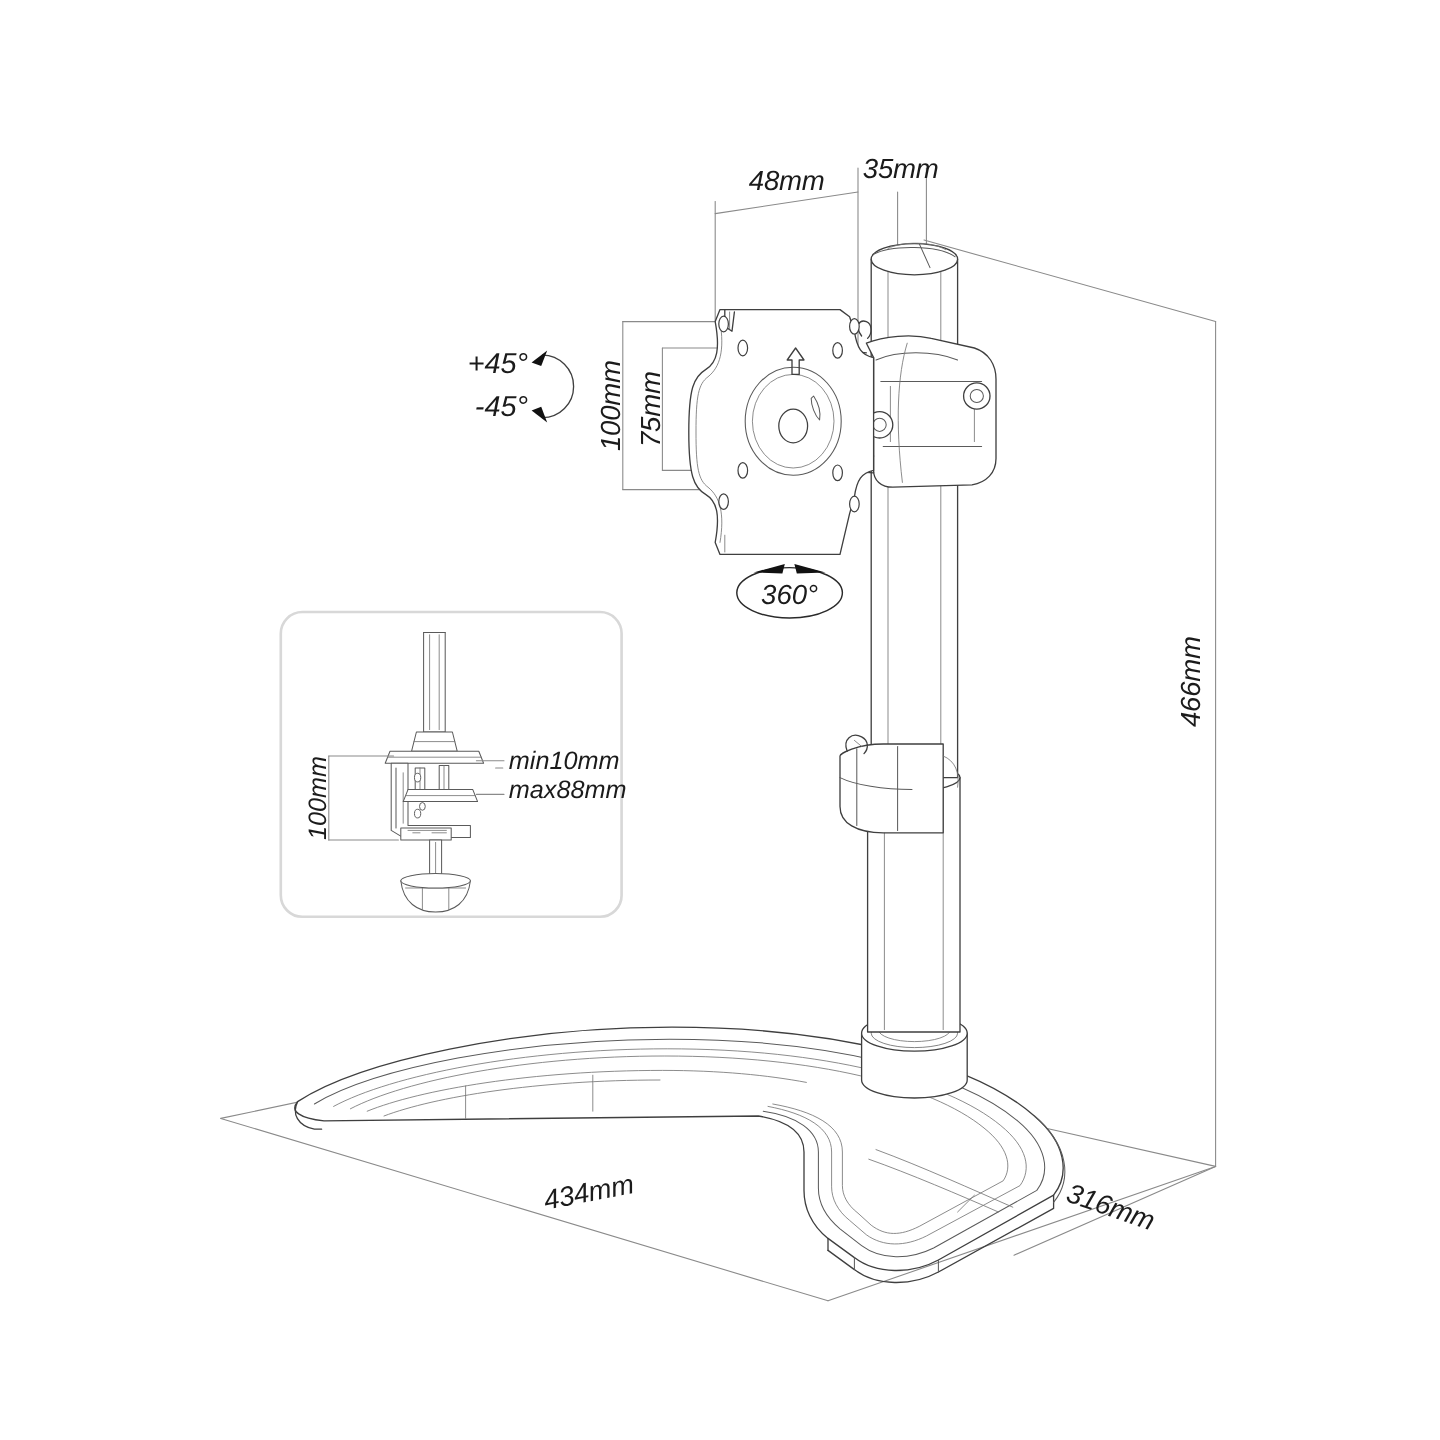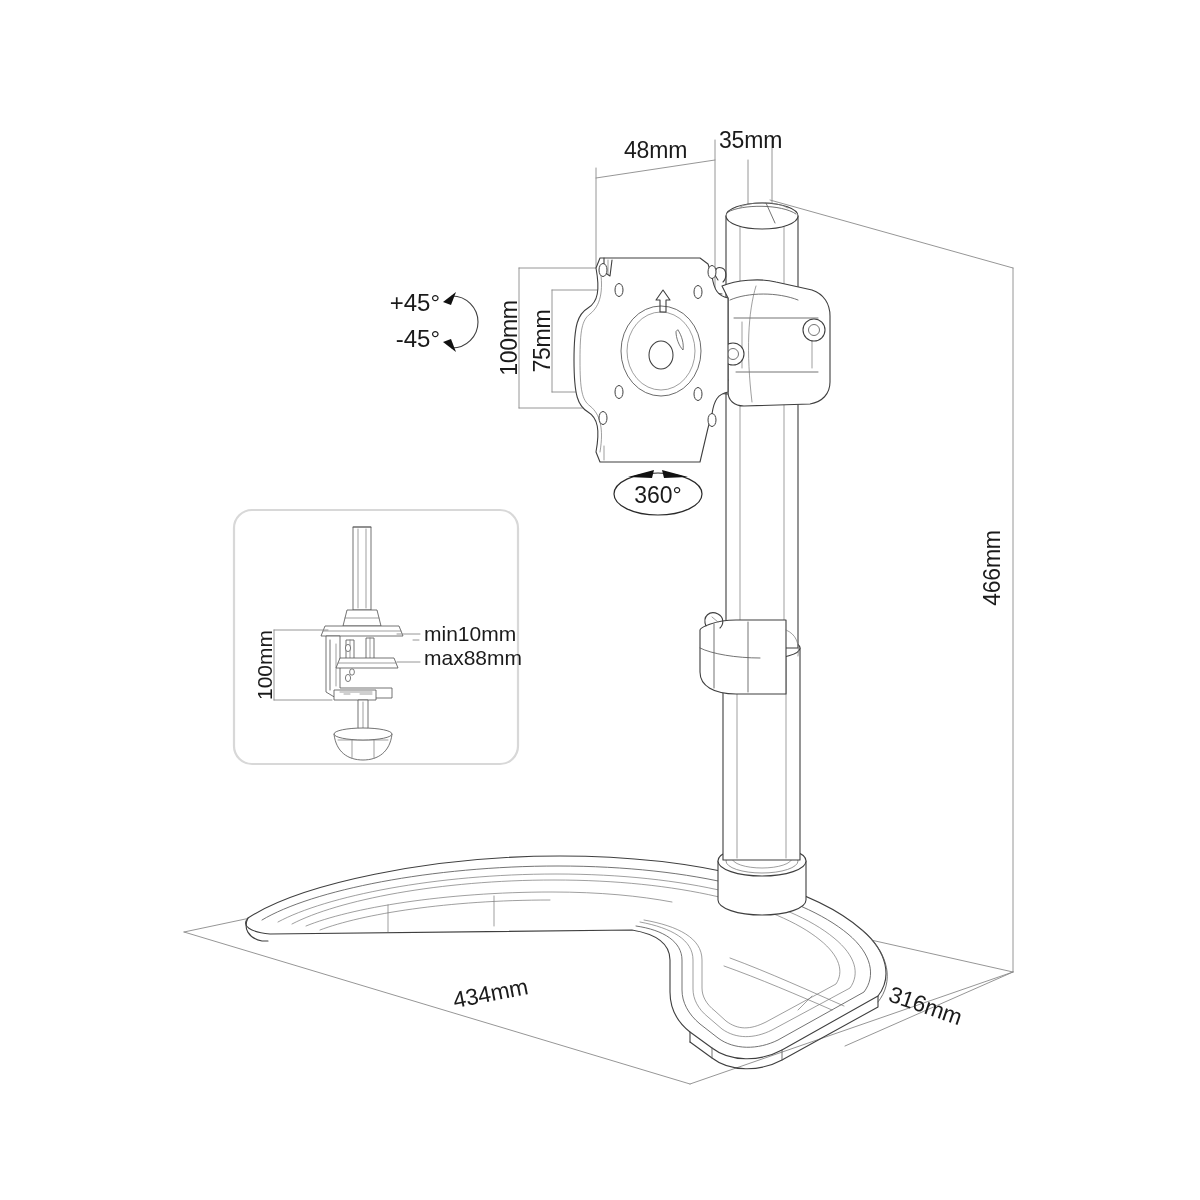--- a/index.html
+++ b/index.html
@@ -7,20 +7,21 @@
     padding: 0;
     background: #ffffff;
   }
   #page {
     position: relative;
     width: 1200px;
     height: 1200px;
     background: #ffffff;
     font-family: "Liberation Sans", sans-serif;
     overflow: hidden;
+    font-style: italic;
   }
   svg.drawing {
     position: absolute;
     inset: 0;
     width: 1200px;
     height: 1200px;
   }
   .ln   { fill: none; stroke: #3f3f3f; stroke-width: 1.1; stroke-linecap: round; stroke-linejoin: round; }
   .ln-t { fill: none; stroke: #5a5a5a; stroke-width: 0.85; stroke-linecap: round; stroke-linejoin: round; }
   .ln-h { fill: none; stroke: #767676; stroke-width: 0.7; stroke-linecap: round; stroke-linejoin: round; }

